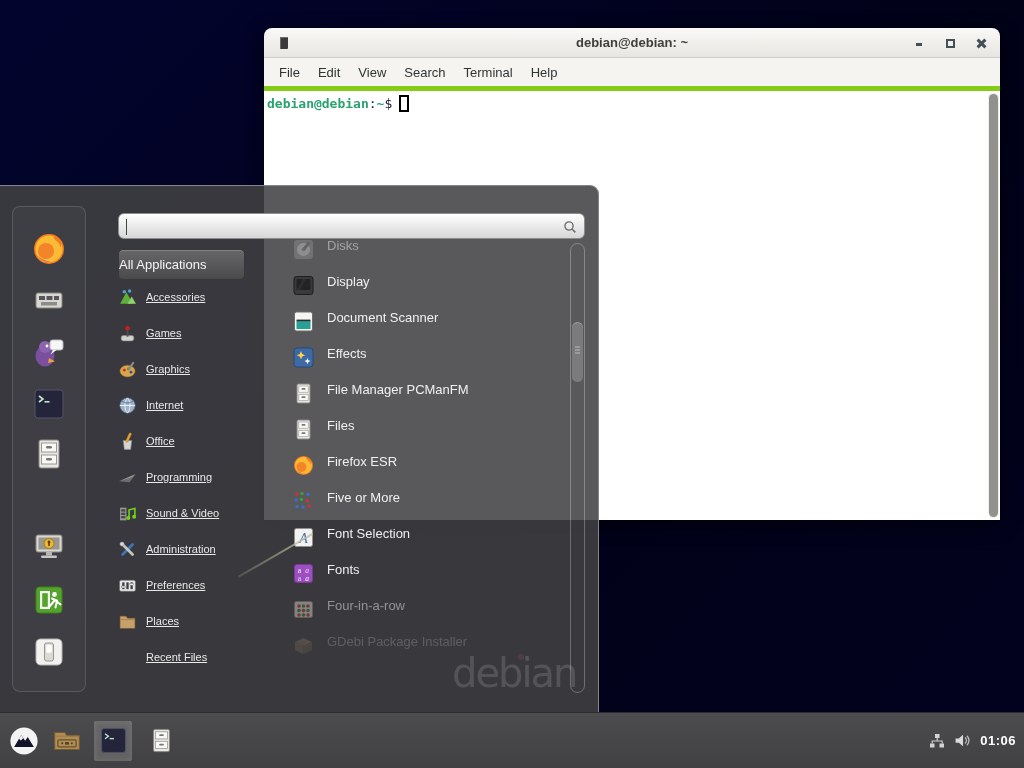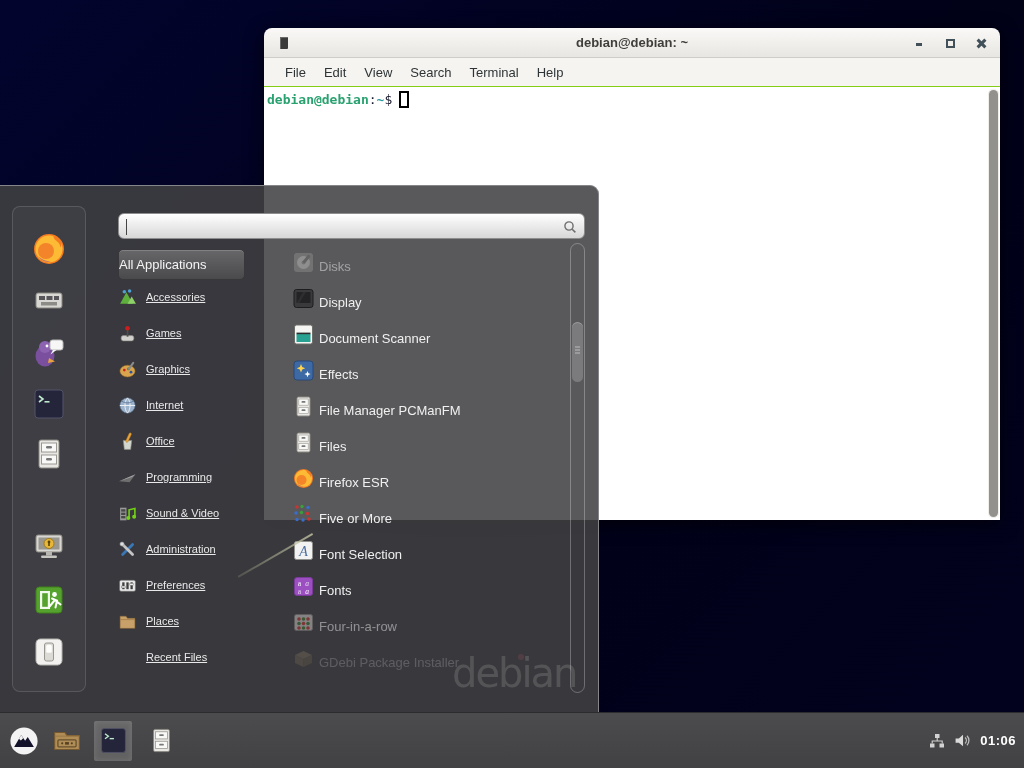--- a/index.html
+++ b/index.html
@@ -15,23 +15,23 @@
   .terminal { position:absolute; left:264px; top:28px; width:736px; height:492px; border-radius:8px 8px 0 0; box-shadow:0 4px 18px rgba(0,0,0,.65); z-index:1; }
   .titlebar { height:30px; background:linear-gradient(#faf9f7,#e8e6e2); border-radius:8px 8px 0 0; border-bottom:1px solid #cfcdc8; position:relative; }
   .tb-title { text-align:center; line-height:30px; font-weight:bold; font-size:13px; color:#3f3e3b; }
   .tb-appicon { position:absolute; left:16px; top:9px; width:8px; height:12px; background:#3a3a3a; border-radius:1px; box-shadow:inset 1px 1px 0 #6a6a6a; }
   .win-btns { position:absolute; right:14px; top:0; height:30px; display:flex; align-items:center; gap:22px; }
   .wb { width:9px; height:9px; position:relative; cursor:default; }
   .wb-min::after { content:""; position:absolute; left:1px; bottom:2px; width:6px; height:3px; background:#42505a; }
   .wb-max::after { content:""; position:absolute; inset:0; border:2px solid #42505a; }
   .wb-close::before,.wb-close::after { content:""; position:absolute; left:-1px; top:3px; width:11px; height:3px; background:#42505a; transform:rotate(45deg); }
   .wb-close::after { transform:rotate(-45deg); }
-  .menubar { height:28px; background:#f5f4f1; display:flex; align-items:center; padding-left:12px; font-size:13px; color:#2e3436; }
+  .menubar { height:28px; background:#f5f4f1; display:flex; align-items:center; padding-left:6px; font-size:13px; color:#2e3436; }
   .menubar span { padding:4px 9px; border-radius:3px; }
-  .term-body { position:absolute; left:0; top:58px; right:0; bottom:0; background:#ffffff; border-top:1px solid #84cc16;text-align:center; }
+  .term-body { position:absolute; left:0; top:58px; right:0; bottom:0; background:#ffffff; border-top:5px solid #84cc16;text-align:center; }
   .prompt { position:absolute; left:3px; top:4px; font-family:"DejaVu Sans Mono",monospace; font-size:13px; white-space:pre; }
   .p-user { font-weight:bold; color:#2aa270; }
   .p-colon,.p-dollar { color:#191b2e; }
   .p-path { font-weight:bold; color:#2a9aa0; }
   .term-cursor { display:inline-block; width:10px; height:17px; border:2px solid #000; margin-left:7px; vertical-align:-4px; }
   .term-scroll { position:absolute; right:1px; top:2px; bottom:2px; width:11px; background:#f0eeea; border-radius:5px; }
   .term-thumb { position:absolute; left:1px; right:1px; top:1px; bottom:1px; background:#92918d; border-radius:5px; }
 
   
   .menu-panel { position:absolute; left:0; top:185px; width:599px; height:541px; background:rgba(64,64,67,0.87); border:1px solid #85858a; border-left:none; border-radius:0 9px 9px 0; z-index:3; }
@@ -40,21 +40,21 @@
   .search-box { position:absolute; left:118px; top:27px; width:467px; height:26px; border:1px solid #8d8d8d; border-radius:6px; background:linear-gradient(#ffffff,#d7d7d7); }
   .search-input { position:absolute; inset:0; background:transparent; border:none; outline:none; padding:0 26px 0 8px; font-size:13px; color:#222; }
   .caret { position:absolute; left:7px; top:5px; width:1px; height:16px; background:#444; }
   .search-mag { position:absolute; right:7px; top:6px; width:14px; height:14px; }
   .all-apps-btn { position:absolute; left:118px; top:63px; width:127px; height:31px; border:1px solid #38383a; border-radius:5px; background:linear-gradient(#67676a,#4a4a4d); color:#f4f4f4; font-size:13px; display:flex; align-items:center; justify-content:flex-start; cursor:pointer; box-shadow:inset 0 1px 0 rgba(255,255,255,.18); }
   .cat-list { position:absolute; left:118px; top:93px; width:150px; list-style:none; }
   .cat-list li { height:36px; display:flex; align-items:center; gap:9px; font-size:11px; color:#e9e9e9; cursor:pointer;text-decoration:underline; }
   .cat-list .cat-icon { width:19px; height:19px; flex:none; }
   .cat-noicon { padding-left:28px; }
   .app-list { position:absolute; left:292px; top:52px; width:270px; list-style:none; }
-  .app-list li { height:36px; display:flex; align-items:flex-end; gap:4px; font-size:13px; color:#f0f0f0; cursor:pointer; }
+  .app-list li { height:36px; display:flex; align-items:flex-start; gap:12px; font-size:13px; color:#f0f0f0; cursor:pointer; }
   .app-icon { width:23px; height:23px; flex:none; }
   .dim { opacity:.48; }
   .faint { opacity:.2; }
   .menu-scroll { position:absolute; left:570px; top:57px; width:15px; height:450px; border:1px solid rgba(255,255,255,.28); border-radius:8px; }
   .menu-thumb { position:absolute; left:1px; width:11px; top:78px; height:60px; background:#7b7b7e; border-radius:6px; box-shadow:inset 0 1px 0 rgba(255,255,255,.25); }
   .menu-thumb::after { content:""; position:absolute; left:3px; top:24px; width:5px; height:1.5px; background:#9b9b9e; box-shadow:0 3px 0 #9b9b9e, 0 6px 0 #9b9b9e; }
 
   .trail { position:absolute; left:238px; top:576px; width:86px; height:1.5px; background:linear-gradient(90deg, rgba(160,160,130,.25), rgba(190,190,160,.85)); transform:rotate(-30deg); transform-origin:left center; z-index:5; }
 
   

